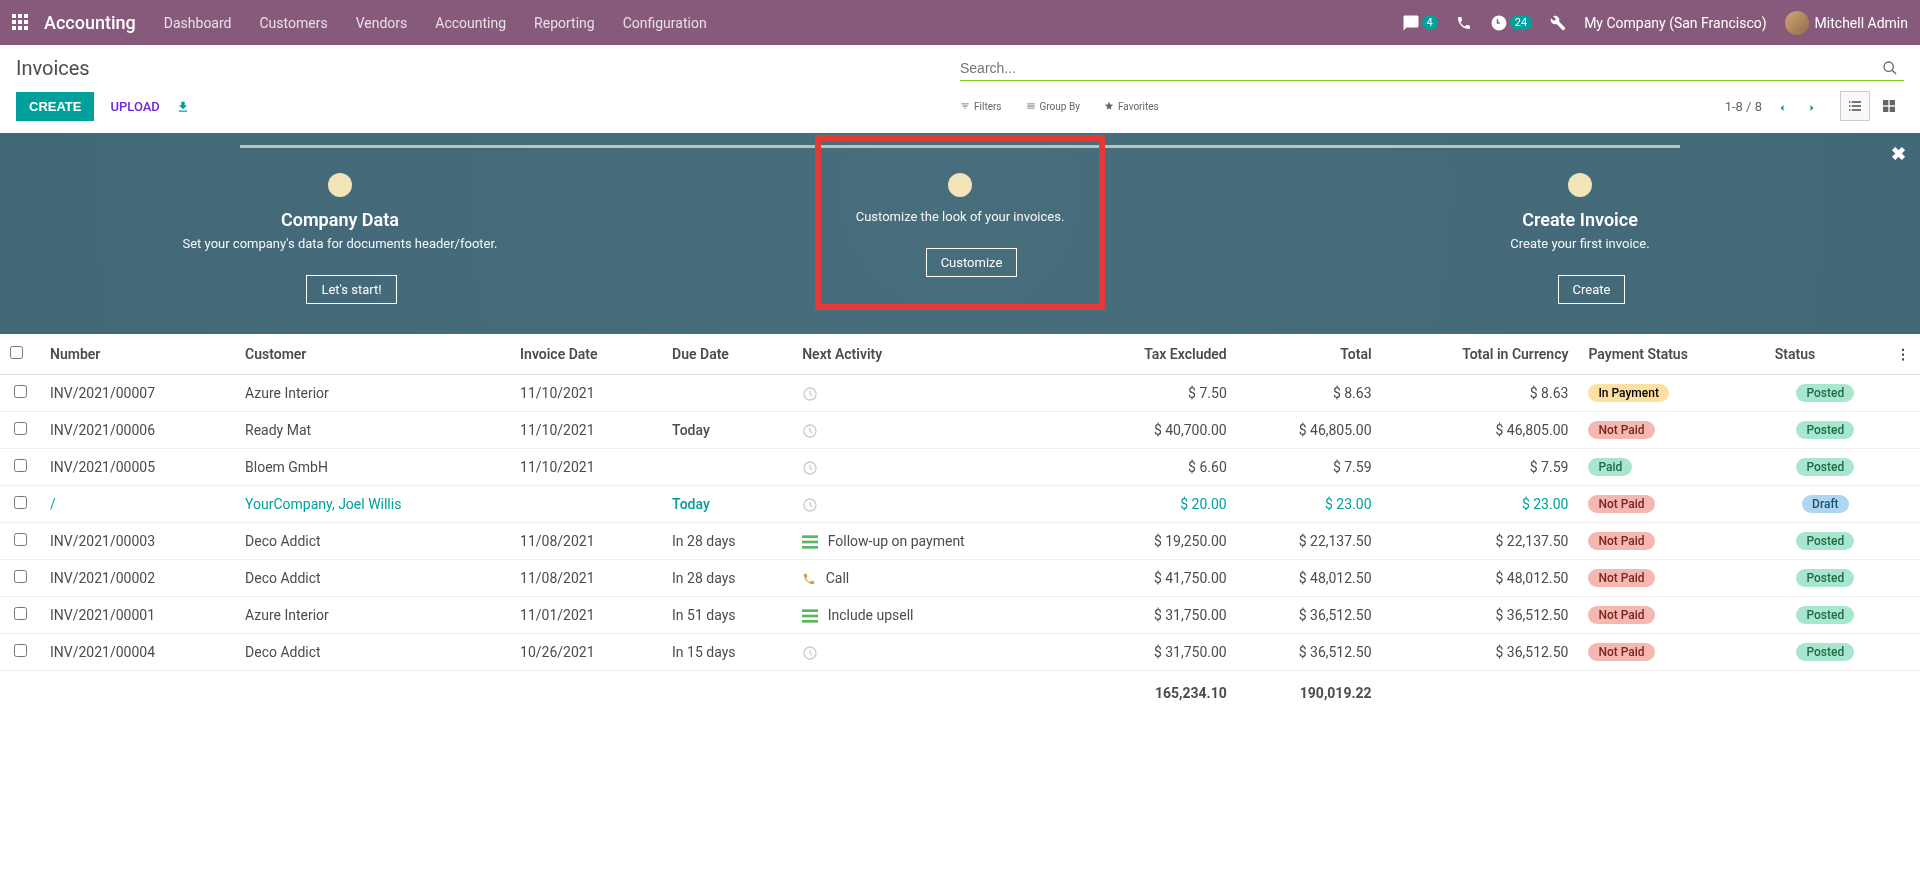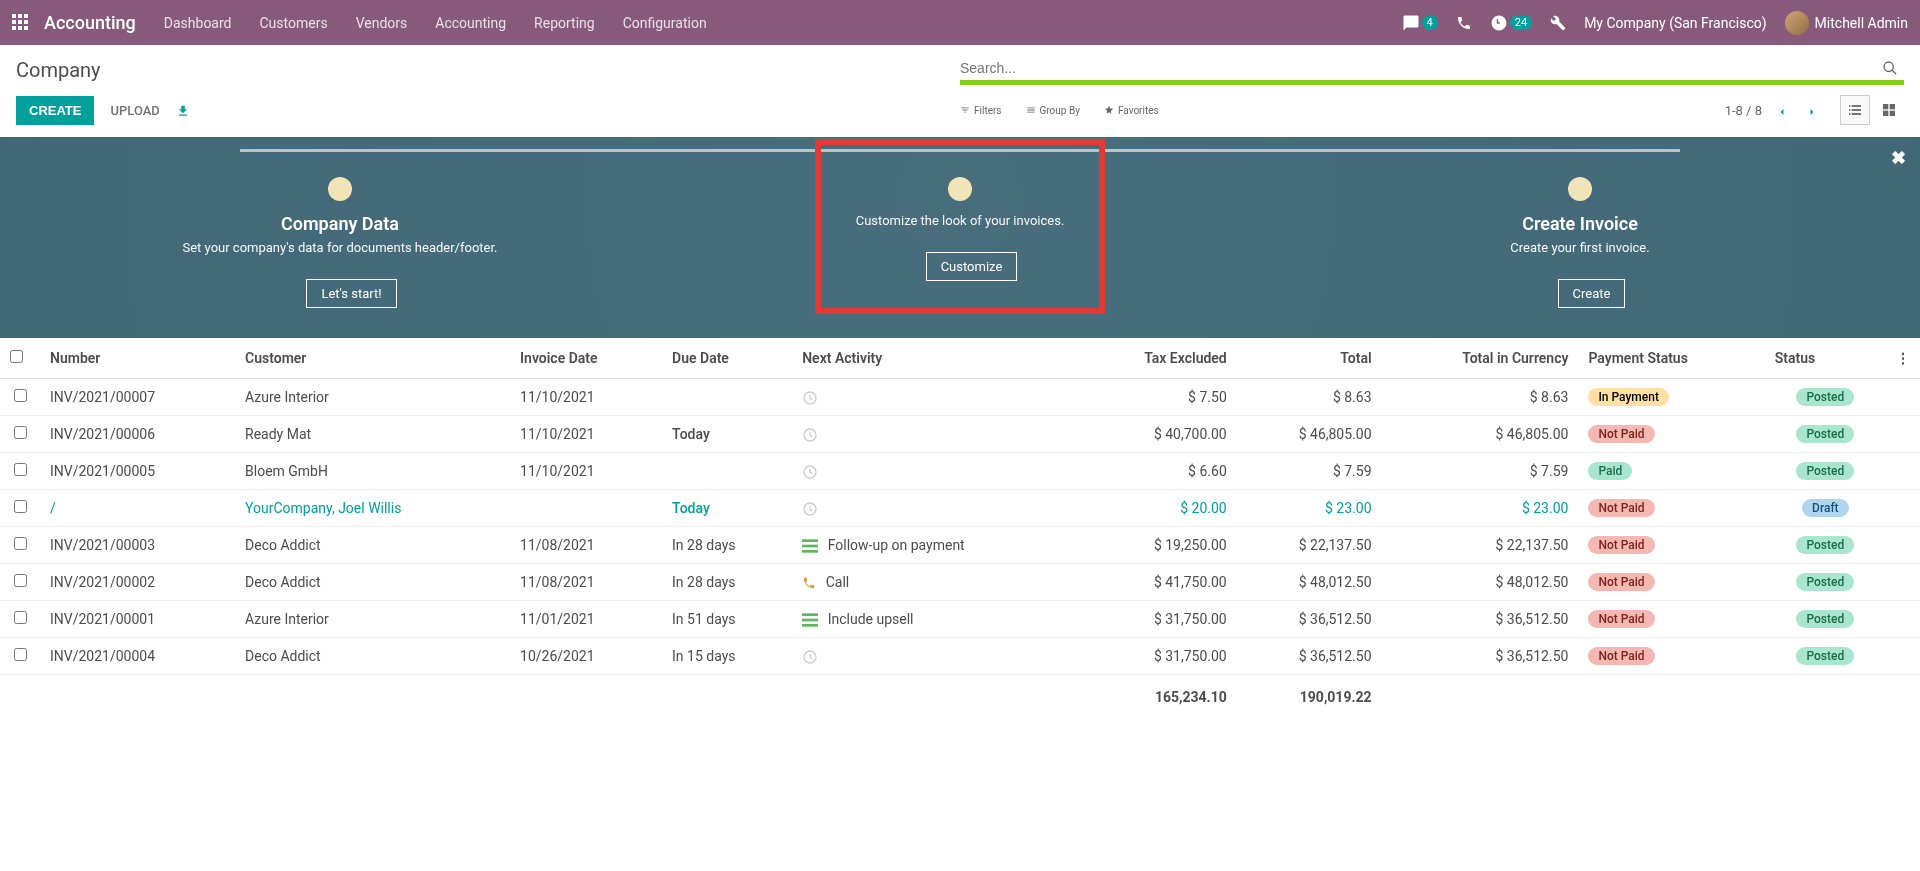--- a/index.html
+++ b/index.html
@@ -14,28 +14,28 @@
 .topnav .right { display: flex; align-items: center; gap: 18px; }
 .topnav .iconbtn { position: relative; cursor: pointer; display: flex; align-items: center; }
 .badge { background: #00a09d; color: #fff; font-size: 11px; padding: 1px 5px; border-radius: 8px; margin-left: 2px; }
 .avatar { width: 24px; height: 24px; border-radius: 50%; background: linear-gradient(135deg,#d4a574,#8b6f47); display: inline-block; margin-right: 6px; }
 .company, .user { cursor: pointer; display: flex; align-items: center; }
 
 
 .controlbar { padding: 10px 16px 0; }
 .controlbar-row1 { display: flex; align-items: center; }
 .breadcrumb-title { font-size: 20px; color: #4c4c4c; flex: 0 0 50%; }
-.search-wrap { flex: 1; border-bottom: 5px solid #84cc16; display: flex; align-items: center; padding: 4px 0; }
+.search-wrap { flex: 1; border-bottom: 1px solid #84cc16; display: flex; align-items: center; padding: 4px 0; }
 .search-input { border: none; outline: none; flex: 1; font-size: 14px; color: #666; background: transparent; }
 .search-iconbtn { cursor: pointer; padding: 0 6px; color: #666; }
 
 .controlbar-row2 { display: flex; align-items: center; padding: 10px 0 12px; }
 .left-actions { display: flex; align-items: center; gap: 16px; flex: 0 0 50%; }
 .btn-primary { background: #00a09d; color: #fff; border: 1px solid #00a09d; padding: 6px 12px; font-weight: 600; cursor: pointer; text-transform: uppercase; font-size: 13px; }
-.btn-link { color: #737373; cursor: pointer; text-transform: uppercase; font-weight: 500; font-size: 13px; }
+.btn-link { color: #6d28d9; cursor: pointer; text-transform: uppercase; font-weight: 500; font-size: 13px; }
 .btn-icon-sm { color: #00a09d; cursor: pointer; }
 
 .search-options { display: flex; gap: 24px; }
 .search-opt { color: #666; cursor: pointer; display: flex; align-items: center; gap: 4px; font-size: 10px; }
 
 .pager-group { margin-left: auto; display: flex; align-items: center; gap: 10px; }
 .pager-text { color: #666; font-size: 13px; }
 .pager-arrow { color: #00a09d; cursor: pointer; padding: 4px; }
 .view-switch { display: flex; gap: 4px; margin-left: 8px; }
 .view-btn { width: 30px; height: 30px; display: flex; align-items: center; justify-content: center; cursor: pointer; color: #666; }
@@ -130,21 +130,21 @@
     </span>
     <span class="user">
       <span class="avatar"></span>
       <span>Mitchell Admin</span>
     </span>
   </div>
 </div>
 
 <div class="controlbar">
   <div class="controlbar-row1">
-    <div class="breadcrumb-title">Company</div>
+    <div class="breadcrumb-title">Invoices</div>
     <div class="search-wrap">
       <input class="search-input" placeholder="Search..." style="">
       <span class="search-iconbtn">
         <svg width="16" height="16" viewBox="0 0 24 24" fill="none" stroke="#666" stroke-width="2">
             <circle cx="10" cy="10" r="7"></circle>
             <line x1="21" y1="21" x2="15" y2="15"></line>
           </svg>
       </span>
     </div>
   </div>

